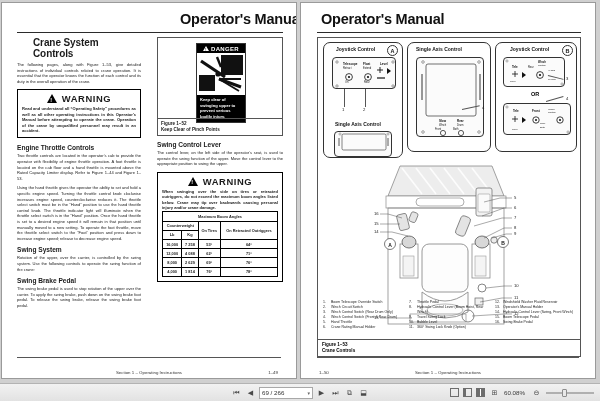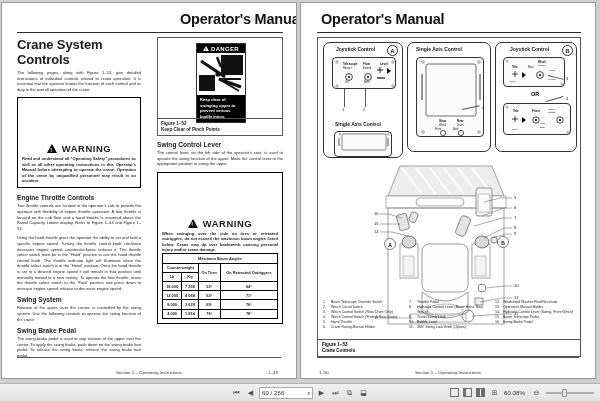--- a/index.html
+++ b/index.html
@@ -46,22 +46,22 @@
   }
   #rule-left  { left: 15px; top: 29px; width: 266px; }
   #rule-right { left: 16px; top: 29px; width: 264px; }
 
   
   .col { position: absolute; color: #1b1b1b; }
   #col-a { left: 15px;  top: 34px; width: 124px; }
   #col-b { left: 155px; top: 34px; width: 126px; }
 
   h2.head {
-    font-size: 13px; font-weight: bold;
-    margin: 0 0 3px 0; letter-spacing: -0.1px;
+    font-size: 10px; font-weight: bold;
+    margin: 0 0 3px 16px; letter-spacing: -0.1px;
   }
   h3.subhead {
     font-size: 6.6px; font-weight: bold;
     margin: 5px 0 2px 0;
   }
   p.body {
     font-size: 4.05px; line-height: 5.6px;
     margin: 0 0 4px 0;
     text-align: justify;
     color: #202020;
@@ -69,21 +69,21 @@
 
   
   .warnbox {
     border: 1.4px solid #000;
     padding: 3px 4px 4px 4px;
     margin: 5px 0 6px 0;
     background: #fff;
   }
   .warnbox .wrow {
     display: flex; align-items: center; justify-content: center;
-    gap: 5px; margin-bottom: 2px; margin-top: 42px;
+    gap: 5px; margin-bottom: 2px;
   }
   .warnbox .wtitle {
     font-size: 9.4px; font-weight: bold; letter-spacing: 0.6px;
   }
   .tri {
     width: 0; height: 0;
     border-left: 5.5px solid transparent;
     border-right: 5.5px solid transparent;
     border-bottom: 9.5px solid #000;
     position: relative;

